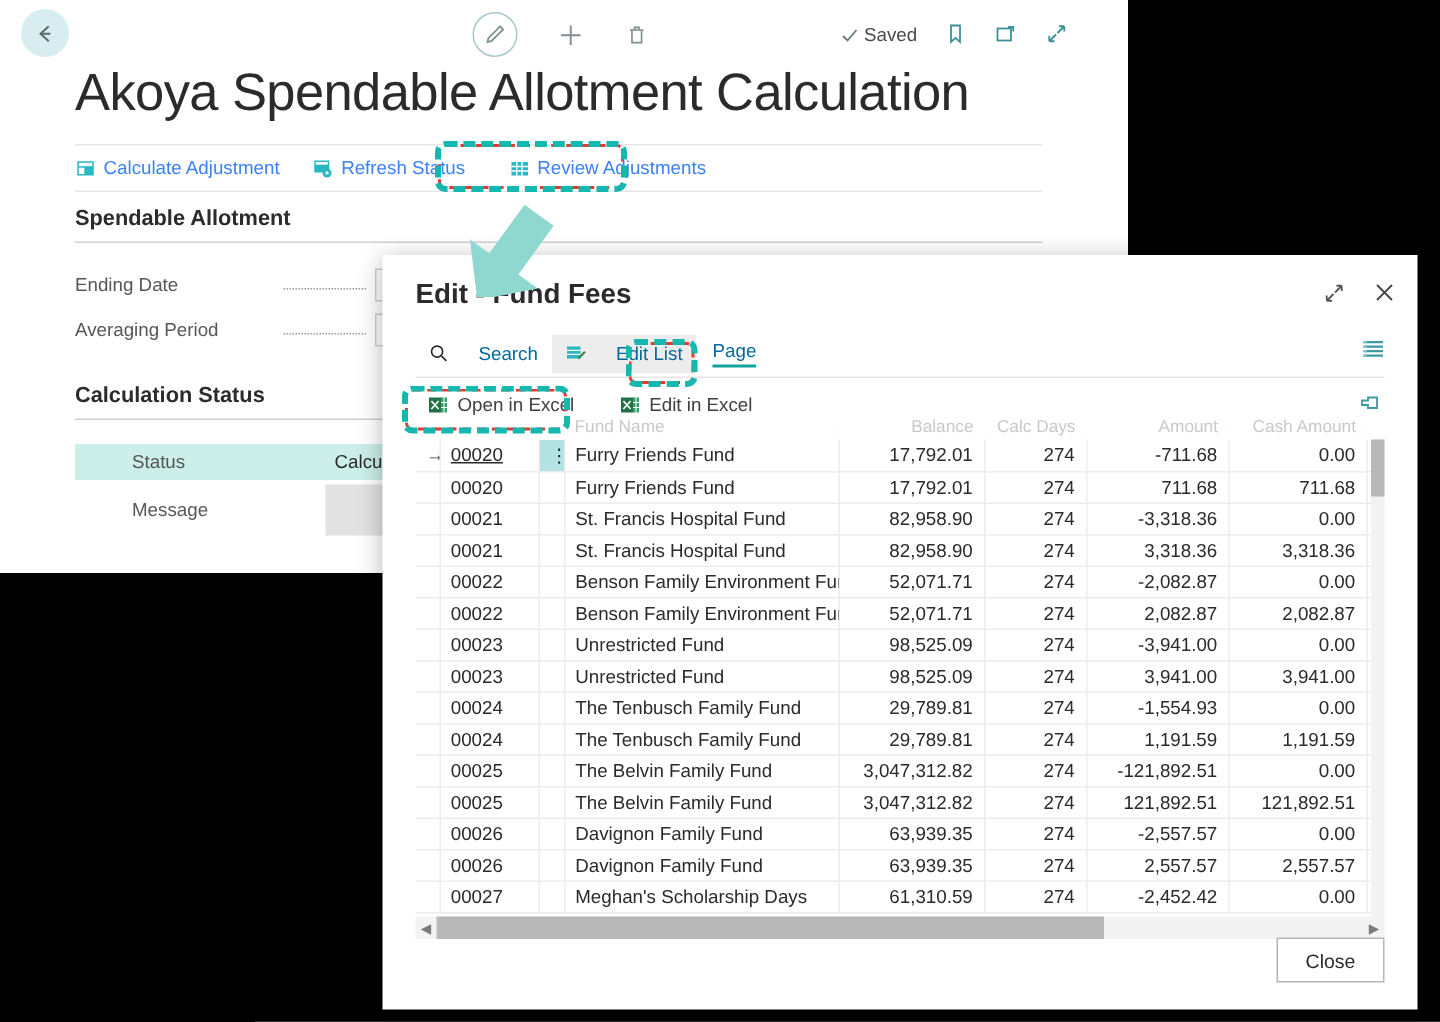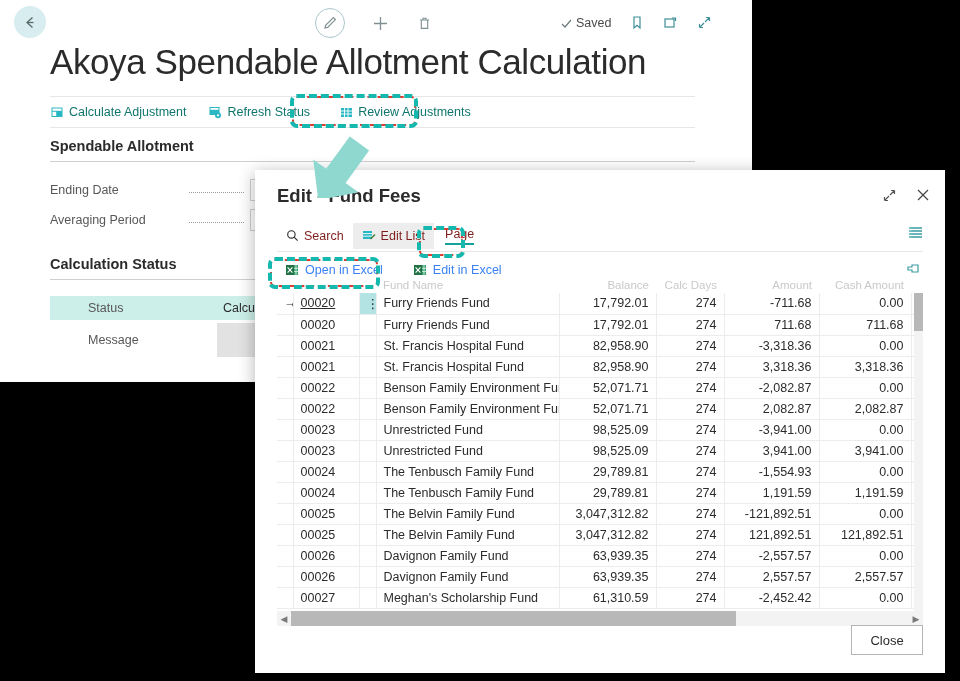--- a/index.html
+++ b/index.html
@@ -34,21 +34,21 @@
   .bc-title {
     position: absolute; left: 50px; top: 42px;
     font-size: 35px; font-weight: 300; color: #2b2b2b;
     letter-spacing: -0.4px; white-space: nowrap;
   }
   .bc-actions {
     position: absolute; left: 50px; top: 96px; width: 645px; height: 32px;
     border-top: 1px solid #e6e6e6; border-bottom: 1px solid #e6e6e6;
     display: flex; align-items: center; gap: 22px;
   }
-  .act { display: flex; align-items: center; gap: 5px; font-size: 12.5px; color: #0f766e; white-space: nowrap; }
+  .act { display: flex; align-items: center; gap: 5px; font-size: 12.5px; color: #3b82f6; white-space: nowrap; }
   .act-hl { position: relative; padding: 4px 8px; }
 
   .sect-hd {
     position: absolute; left: 50px; font-size: 14.5px; font-weight: bold; color: #2b2b2b;
     width: 645px; padding-bottom: 7px; border-bottom: 1px solid #d0d0d0;
   }
   #sec-spend { top: 138px; }
   #sec-calc  { top: 256px; }
 
   .fld { position: absolute; left: 50px; height: 24px; display: flex; align-items: center; }
@@ -98,32 +98,32 @@
     position: absolute; left: 22px; top: 15px;
     font-size: 18.5px; font-weight: 600; color: #2b2b2b;
   }
   .modal-hd-btns { position: absolute; right: 14px; top: 17px; display: flex; gap: 18px; align-items: center; }
 
   .modal-tabs {
     position: relative; height: 32px; margin: 0 22px;
     border-bottom: 1px solid #e6e6e6;
     display: flex; align-items: center; gap: 0;
   }
-  .tab { display: flex; align-items: center; gap: 5px; font-size: 12.5px; color: #7f1d1d; padding: 6px 9px; white-space: nowrap; }
+  .tab { display: flex; align-items: center; gap: 20px; font-size: 12.5px; color: #0369a1; padding: 6px 9px; white-space: nowrap; }
   .tab.shade { background: #ededed; }
   .tab-active { position: relative; padding: 5px 11px; }
   .tab-active .tab-lbl { border-bottom: 2px solid #14a39a; padding-bottom: 2px; }
   .tabs-right { position: absolute; right: 0; top: 6px; }
 
   .modal-sub {
     position: relative; height: 36px; margin: 0 22px;
     border-bottom: 1px solid #e6e6e6;
     display: flex; align-items: center; gap: 14px;
   }
-  .sub-btn { display: flex; align-items: center; gap: 6px; font-size: 12.5px; color: #3b82f6; padding: 5px 8px; white-space: nowrap; }
+  .sub-btn { display: flex; align-items: center; gap: 6px; font-size: 12.5px; color: #404040; padding: 5px 8px; white-space: nowrap; }
   .sub-right { position: absolute; right: 2px; top: 10px; }
 
   
   .grid-wrap {
     position: absolute; left: 22px; top: 108px; width: 646px; height: 333px;
     overflow: hidden;
   }
   table.grid { border-collapse: collapse; table-layout: fixed; width: 690px; }
   table.grid th {
     font-size: 11.5px; font-weight: 400; color: #c9c9c9;
@@ -557,21 +557,21 @@
               <td class="num">63,939.35</td>
               <td class="num">274</td>
               <td class="num">2,557.57</td>
               <td class="num">2,557.57</td>
               <td class="num"></td>
             </tr>
             <tr>
               <td class="ind"></td>
               <td class="c-no"><span>00027</span></td>
               <td class="dots3"></td>
-              <td>Meghan's Scholarship Fund</td>
+              <td>Meghan's Scholarship Days</td>
               <td class="num">61,310.59</td>
               <td class="num">274</td>
               <td class="num">-2,452.42</td>
               <td class="num">0.00</td>
               <td class="num"></td>
             </tr>
           </tbody>
       </table>
     </div>
 

